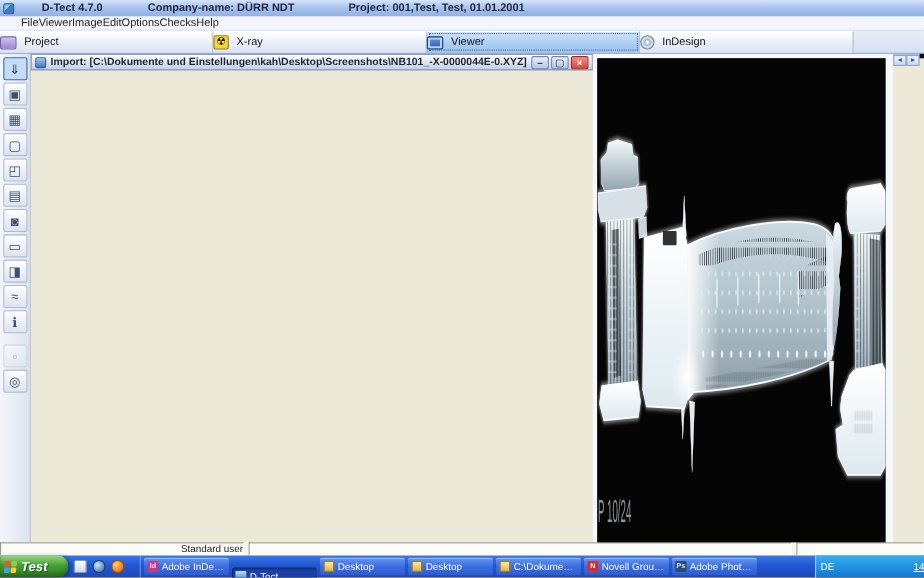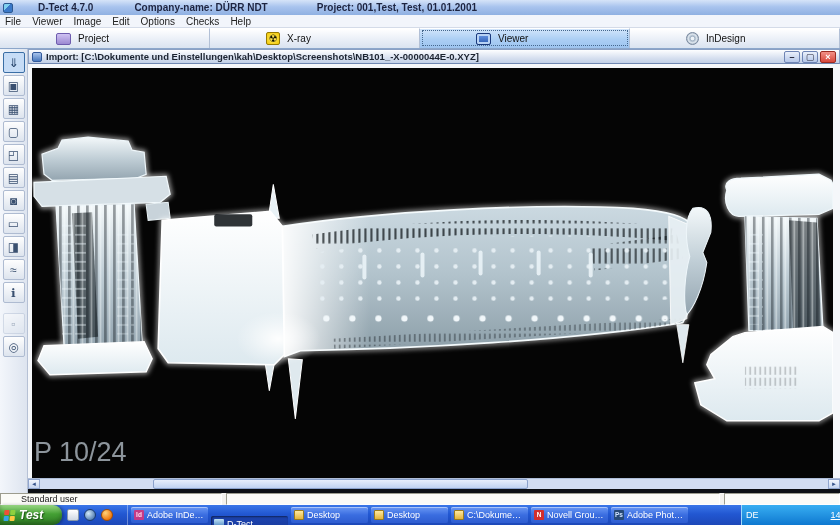--- a/index.html
+++ b/index.html
@@ -10,26 +10,26 @@
   
   .titlebar { height:15px; flex:0 0 15px; background:linear-gradient(#d6e4f8,#a9c4ee 45%,#8fb0e2);
     display:flex; align-items:center; font-size:10px; font-weight:bold; color:#1d2440;gap:21px; }
   .app-ico { width:10px; height:10px; margin:0 4px 0 3px; border-radius:2px;
     background:linear-gradient(135deg,#7fd0f0 0 40%,#3a78c8 40% 100%); border:1px solid #2c5890; flex:0 0 auto; }
   .titlebar .t-app { margin-right:20px; }
   .titlebar .t-co  { margin-right:28px; }
 
   
   .menubar { height:13px; flex:0 0 13px; background:#f2f5fb; border-bottom:1px solid #d4dbe8;
-    display:flex; align-items:center; gap:11px; padding-left:5px; font-size:10px; color:#222; }
+    display:flex; align-items:center; padding-left:19px; font-size:10px; color:#222; }
   .menubar span { cursor:default; }
 
   
   .tabbar { height:21px; flex:0 0 21px; display:flex; background:linear-gradient(#e8eef8,#d4e0f2); border-bottom:1px solid #8ca6ca; }
-  .tab { width:210px; display:flex; align-items:center; gap:7px; padding-left:56px;
+  .tab { width:194px; display:flex; align-items:center; gap:7px; 
     font-size:10px; color:#111; background:linear-gradient(#ffffff,#eaeff7 55%,#dae3f0);
     border-right:1px solid #b2c0d6; border-top:1px solid #fff; cursor:pointer; }
   .tab.selected { background:linear-gradient(#d2e5fb,#abcef4 55%,#9dc3ef); outline:1px dotted #45688e; outline-offset:-3px; }
   .tico { width:15px; height:12px; flex:0 0 auto; border-radius:2px; position:relative; }
   .tico-folder { background:linear-gradient(#cfc2f2,#9c89d2); border:1px solid #6e5cae; }
   .tico-xray { width:14px; height:13px; background:radial-gradient(#ffec66,#f2c806); border:1px solid #967a02;
     color:#101000; font-size:10px; line-height:12px; text-align:center; font-weight:bold; }
   .tico-monitor { background:linear-gradient(#6b9ae8,#2a59ae); border:1px solid #1b3a7c; box-shadow:inset 0 0 0 2px #b8d2f4; }
   .tico-disc { width:13px; height:13px; border-radius:50%; border:1px solid #78889e;
     background:radial-gradient(circle at 50% 50%, #eef3f8 0 18%, #9fb0c2 30%, #dfe7ef 55%, #8e9eb2 85%); }
@@ -37,21 +37,21 @@
   
   .middle { flex:0 0 444px; height:444px; display:flex; }
   .side-toolbar { width:28px; flex:0 0 28px; background:linear-gradient(90deg,#f3f6fb,#dde4ef);
     border-right:1px solid #b6c1d5; padding-top:2px; display:flex; flex-direction:column; align-items:center; }
   .tool-btn { width:22px; height:21px; margin:1px 0; background:linear-gradient(#fefefe,#dde4ee);
     border:1px solid #aebbd1; border-radius:2px; display:flex; align-items:center; justify-content:center;
     font-size:12px; color:#3a5070; cursor:pointer; }
   .tool-btn.selected { background:#c6dcf6; border:1px solid #3a6ea5; color:#18365e; }
   .tool-btn.disabled { opacity:.45; margin-top:9px; }
 
-  .doc-col { flex:1; display:flex; flex-direction:column; min-width:0;justify-content:space-between; }
+  .doc-col { flex:1; display:flex; min-width:0;justify-content:space-between; }
   .import-bar { height:15px; flex:0 0 15px; display:flex; align-items:center; gap:4px; padding:0 3px;
     background:linear-gradient(#fdfeff,#d8e1f0 60%,#c2d0e7); border:1px solid #8aa0c4; border-bottom-color:#7088b2;
     font-size:9.5px; font-weight:bold; color:#1b2330; }
   .imp-ico { width:10px; height:10px; border-radius:2px; background:linear-gradient(#a8c4ec,#4878bc); border:1px solid #30589a; flex:0 0 auto; }
   .imp-title { white-space:nowrap; overflow:hidden; text-overflow:ellipsis; flex:1; }
   .winbtns { display:flex; gap:2px; flex:0 0 auto; }
   .wbtn { width:16px; height:12px; border-radius:2px; font-size:9px; line-height:10px; text-align:center;
     border:1px solid #6e84b4; background:linear-gradient(#eaf0fb,#b4c6e8); color:#223; cursor:pointer; }
   .wbtn.close { background:linear-gradient(#f29086,#d8473b); border-color:#9c2c22; color:#fff; font-weight:bold; }
 
@@ -62,21 +62,21 @@
   .hscroll { height:11px; flex:0 0 11px; display:flex; background:#d2ddf2; border-top:1px solid #aebdd8; }
   .sb-arrow { width:12px; height:100%; background:linear-gradient(#f2f6fd,#c4d4f0); border:1px solid #91a6ce;
     font-size:6px; line-height:9px; text-align:center; color:#33518a; cursor:pointer; }
   .sb-track { flex:1; position:relative; }
   .sb-thumb { position:absolute; left:113px; top:0; width:375px; height:100%;
     background:linear-gradient(#e7eefb,#c0d2f1); border:1px solid #8ba2cc; border-radius:2px; cursor:grab; }
   .black-strip { height:4px; flex:0 0 4px; background:#0c0f14; }
 
   
   .statusbar { height:12px; flex:0 0 12px; background:#f3f2ed; display:flex; align-items:stretch; font-size:9px; color:#222; }
-  .sfield { border:1px solid; border-color:#9c9c8e #fff #fff #9c9c8e; background:#fbfbf7; padding:0 20px; line-height:10px; }
+  .sfield { border:1px solid; border-color:#9c9c8e #fff #fff #9c9c8e; background:#fbfbf7; padding:0 0; line-height:10px;text-align:right; }
   .sf1 { width:222px; } .sf2 { width:494px; margin-left:4px; } .sf3 { flex:1; margin-left:4px; }
 
   
   .taskbar { height:20px; flex:0 0 20px; background:linear-gradient(#3a77e8,#2257d2 45%,#1c48b8); display:flex; align-items:stretch; }
   .startbtn { width:62px; flex:0 0 62px; border-radius:0 9px 9px 0;
     background:linear-gradient(#9ad884,#44a034 45%,#2f7d24); box-shadow:inset 0 -3px 5px rgba(0,0,0,.25), 2px 0 3px rgba(0,0,0,.3);
     display:flex; align-items:center; gap:4px; padding-left:4px; color:#fff; font-weight:bold; font-style:italic; font-size:12px;
     text-shadow:1px 1px 1px #1e5416; cursor:pointer; }
   .flag { width:11px; height:11px; display:grid; grid-template-columns:5px 5px; grid-template-rows:5px 5px; gap:1px; transform:skewX(-6deg); }
   .flag i { border-radius:1px; } .flag i:nth-child(1){background:#ef5038;} .flag i:nth-child(2){background:#8ed13f;}

